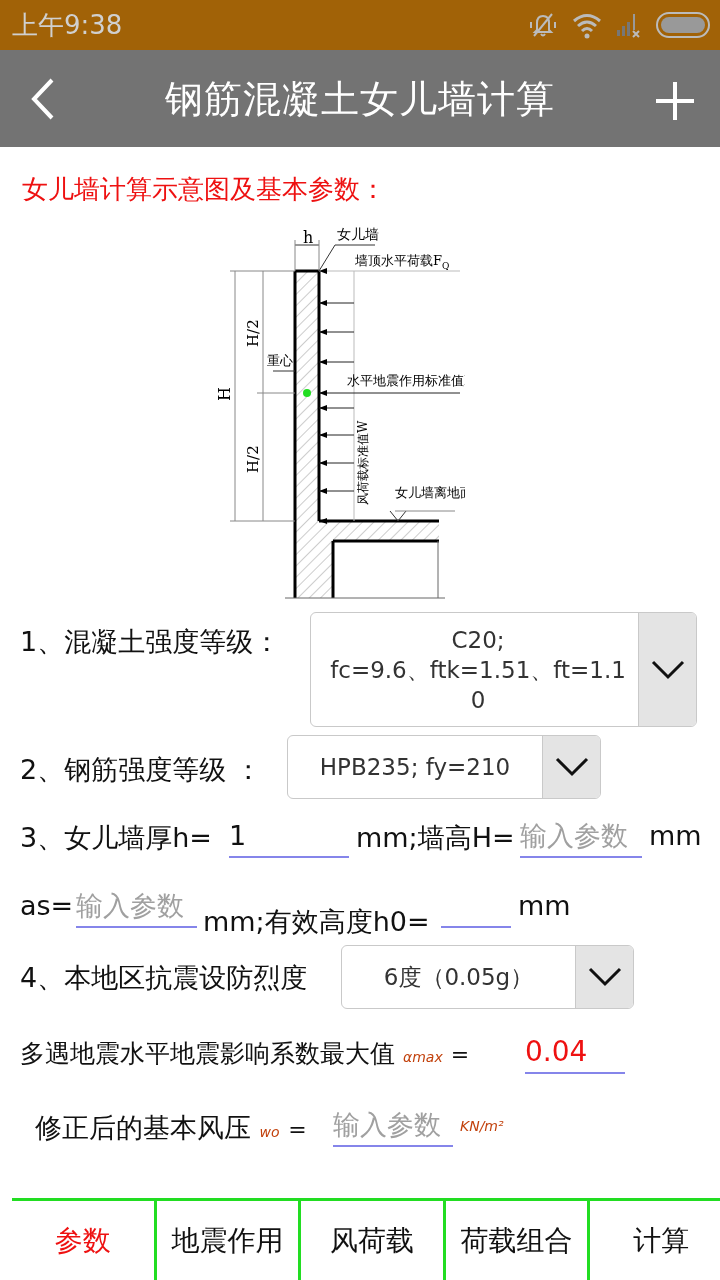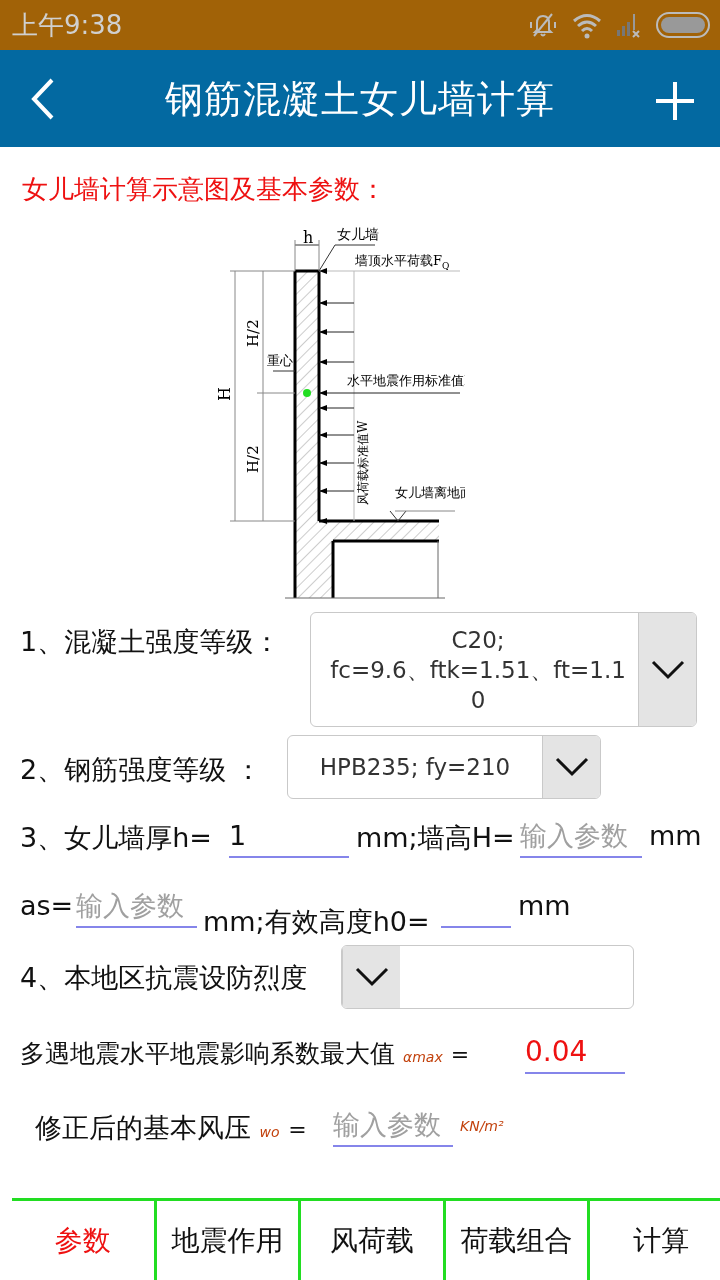--- a/index.html
+++ b/index.html
@@ -3,21 +3,21 @@
 <meta charset="utf-8">
 <style>
   * { box-sizing: border-box; margin: 0; padding: 0; }
   html, body { width: 720px; height: 1280px; overflow: hidden; background: #fff; }
   body { font-family: "DejaVu Sans", "Liberation Sans", sans-serif; position: relative; color: #111; }
 
   .statusbar { position: absolute; left: 0; top: 0; width: 720px; height: 50px; background: #a16207; color: #cfcfcf; }
   .statusbar .time { position: absolute; left: 12px; top: 8px; font-size: 26px; color: #d0d0d0; }
   .statusbar .icons { position: absolute; right: 10px; top: 10px; height: 30px; display: flex; align-items: center; gap: 14px; }
 
-  .appbar { position: absolute; left: 0; top: 50px; width: 720px; height: 97px; background: #0369a1; }
+  .appbar { position: absolute; left: 0; top: 50px; width: 720px; height: 97px; background: #737373; }
   .appbar .back { position: absolute; left: 24px; top: 24px; width: 40px; height: 50px; }
   .appbar .title { position: absolute; left: 0; right: 0; top: 24px; text-align: center; font-size: 38px; color: #fff; letter-spacing: 1px; }
   .appbar .plus { position: absolute; right: 24px; top: 30px; width: 42px; height: 42px; }
 
   .section-title { position: absolute; left: 22px; top: 172px; font-size: 26px; color: #ee1111; }
 
   .diagram { position: absolute; left: 205px; top: 215px; width: 260px; height: 390px; }
 
   .row-label { position: absolute; font-size: 27px; color: #111; white-space: nowrap; }
 
@@ -190,20 +190,21 @@
 <div class="row-label" style="left:649px; top:820px;">mm</div>
 
 <div class="row-label" style="left:20px; top:890px;">as=</div>
 <div class="field placeholder" style="left:76px; top:888px; width:121px;">输入参数</div>
 <div class="row-label" style="left:203px; top:904px;">mm;有效高度h0=</div>
 <div class="field value" style="left:441px; top:888px; width:70px;"></div>
 <div class="row-label" style="left:518px; top:890px;">mm</div>
 
 <div class="row-label" style="left:20px; top:960px;">4、本地区抗震设防烈度</div>
 <div class="select" style="left:341px; top:945px; width:293px; height:64px;">
+  <div class="value">6度（0.05g）</div>
   <div class="arrow">
     <svg width="34" height="20" viewBox="0 0 34 20">
         <polyline points="2,2 17,17 32,2" fill="none" stroke="#111" stroke-width="3"></polyline>
       </svg>
   </div>
 </div>
 
 <div class="row-label" style="left:20px; top:1037px; font-size:25px;">
   <span>多遇地震水平地震影响系数最大值</span>
   <span class="sub"><span>α</span><span>max</span></span>

